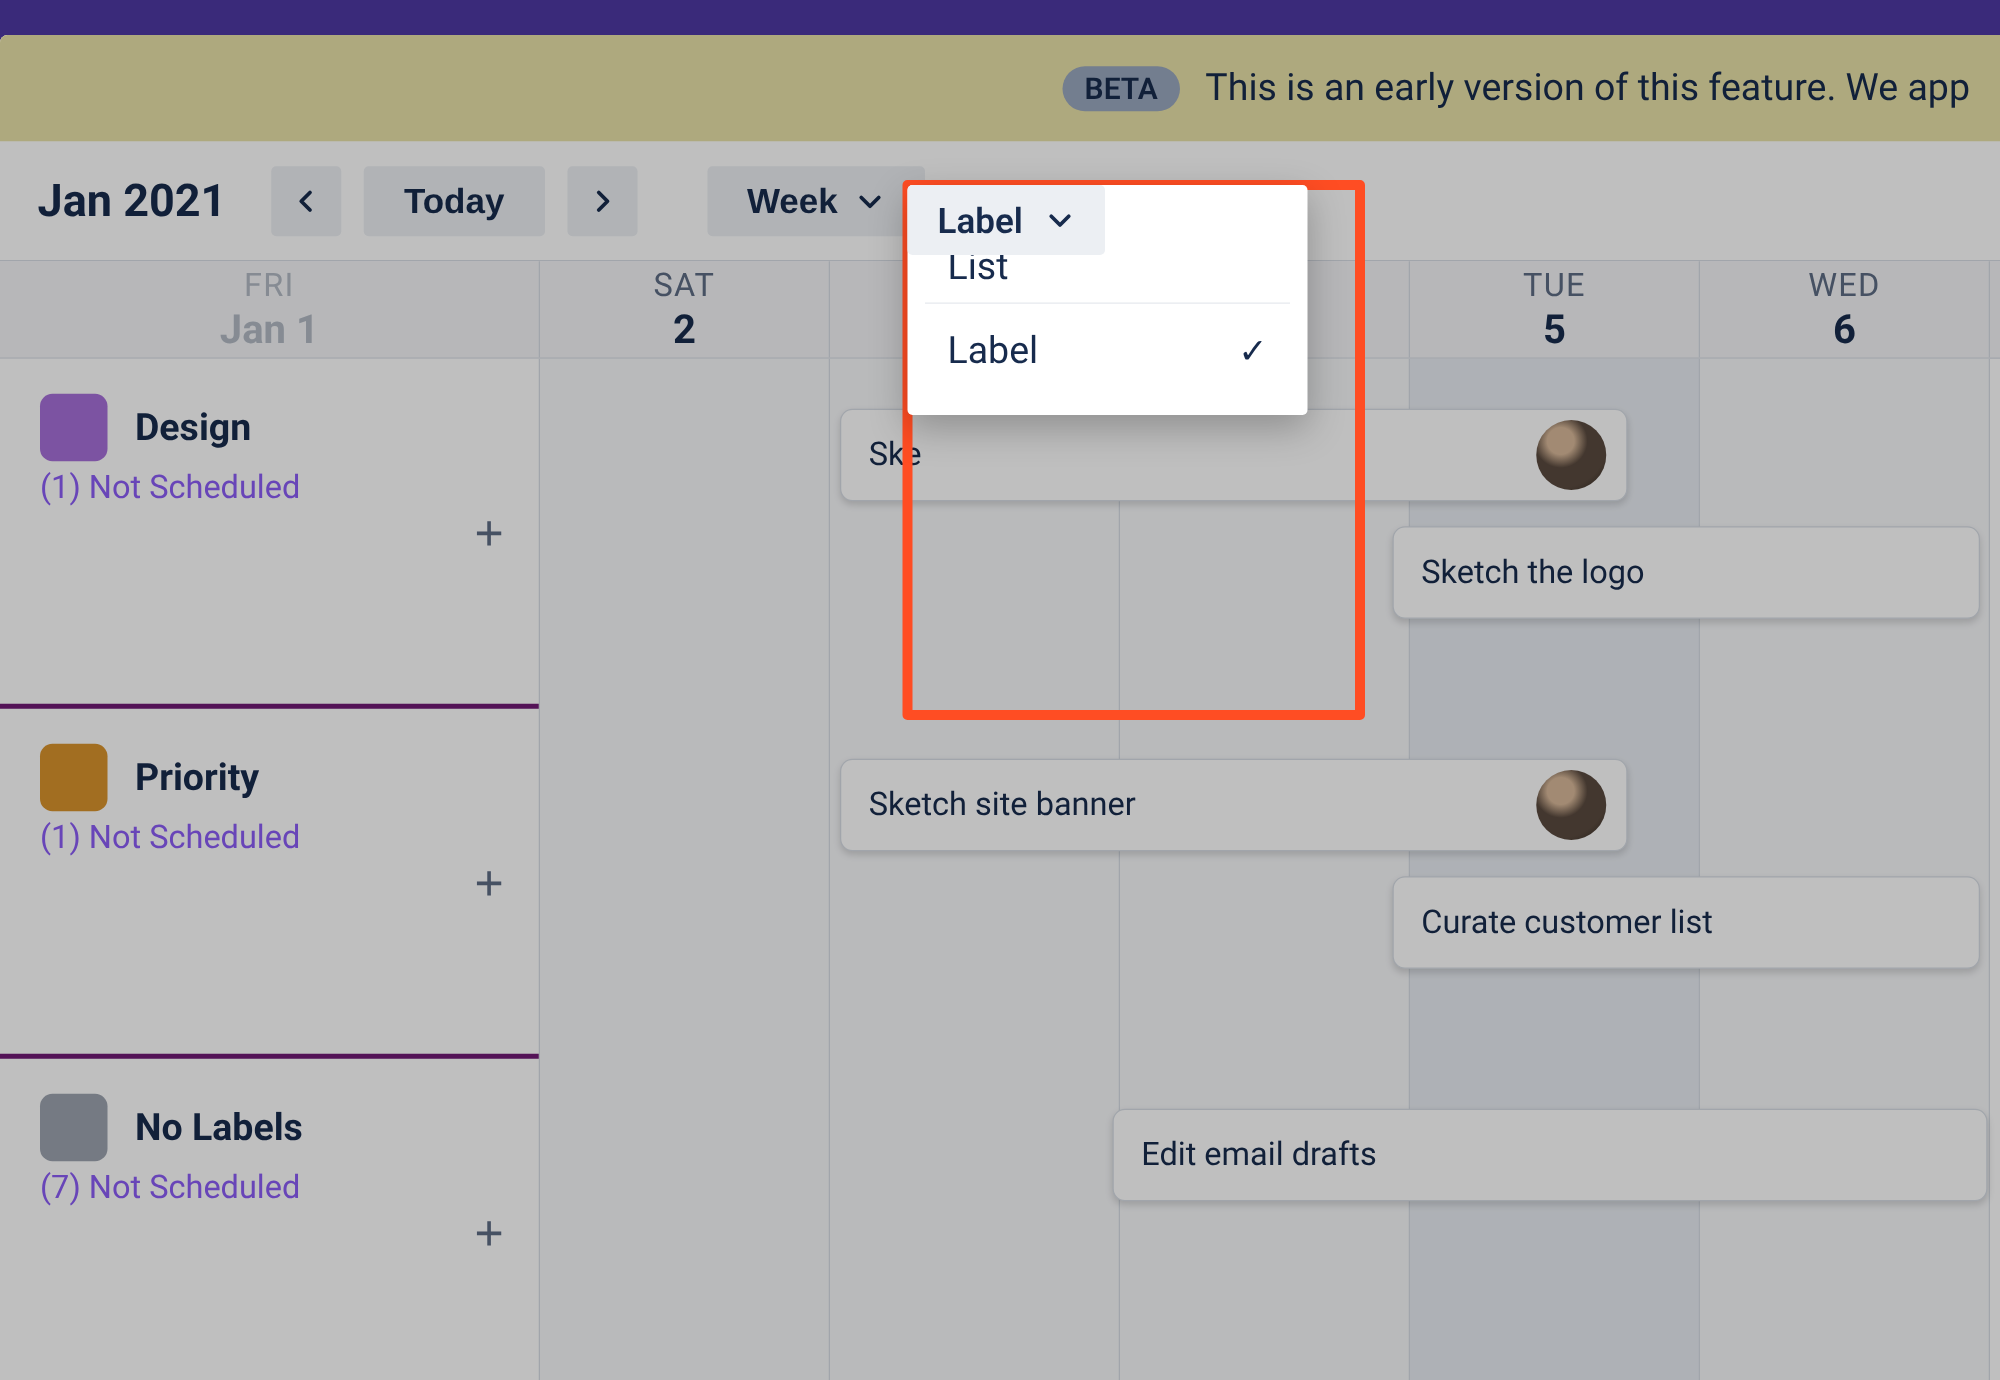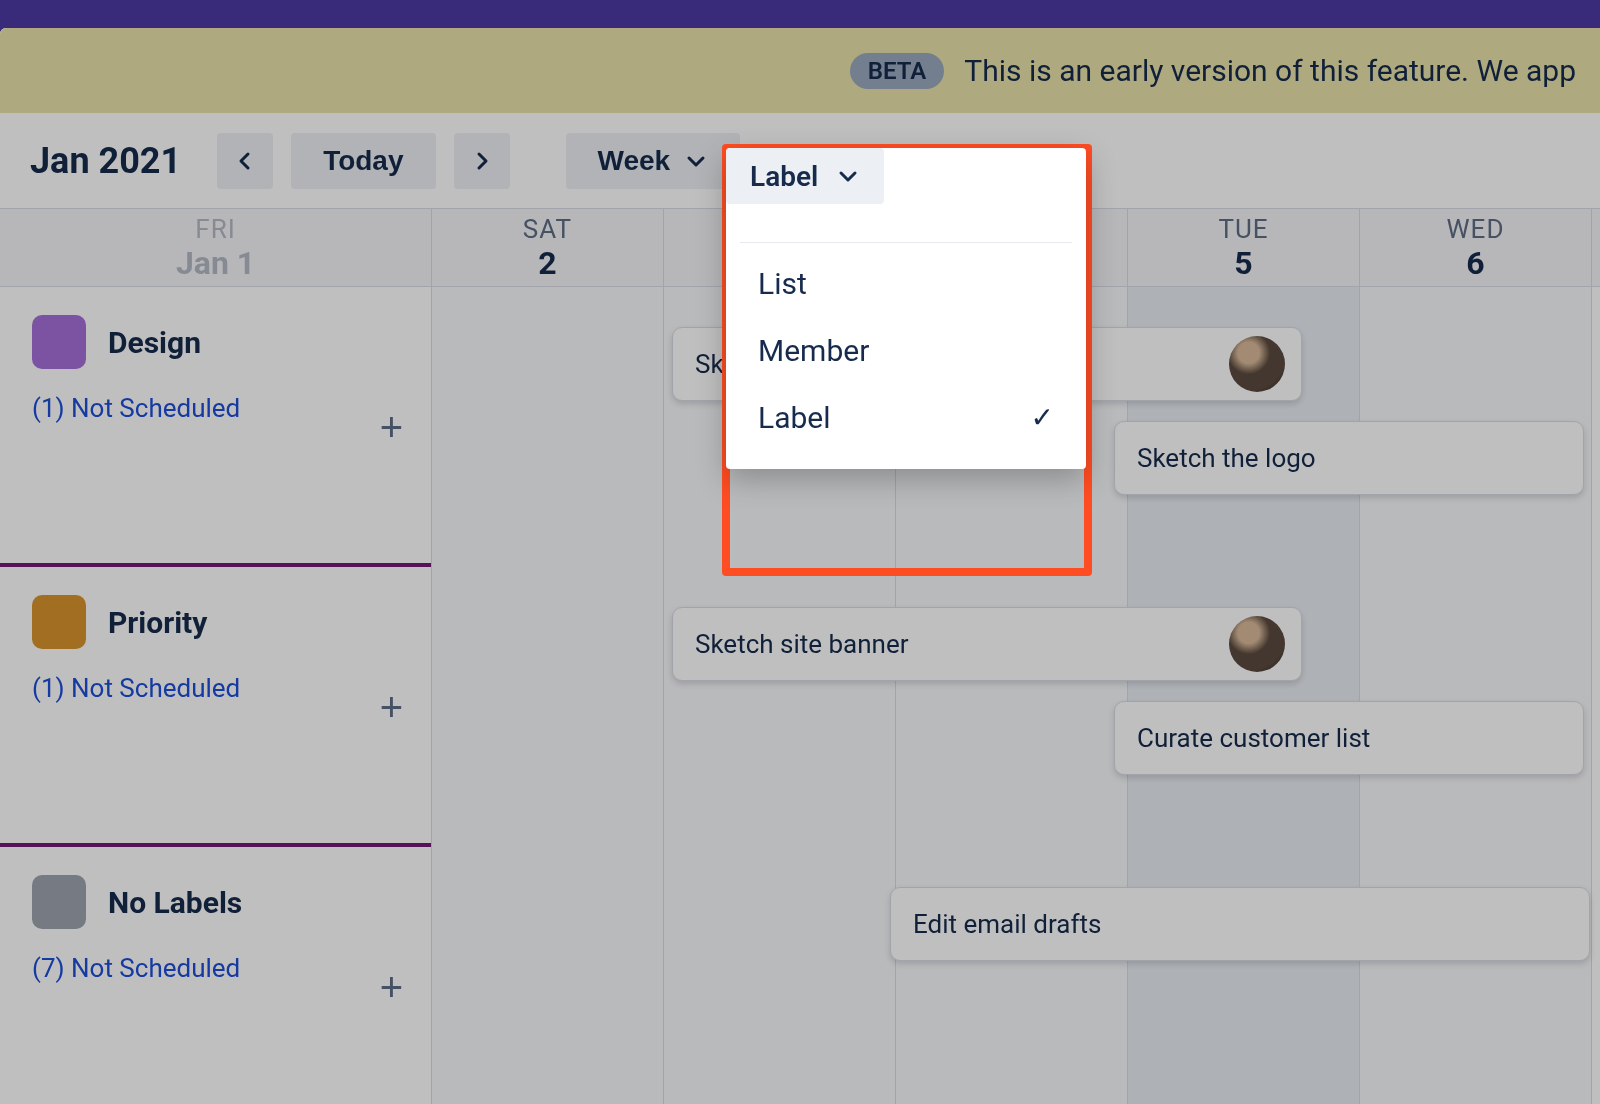--- a/index.html
+++ b/index.html
@@ -119,21 +119,21 @@
     border-bottom: 4px solid #701a75;
     height: 280px;
     position: relative;
   }
   .group-header { display:flex; align-items:center; gap:22px; }
   .swatch { width:54px; height:54px; border-radius:10px; }
   .swatch.purple { background:#a66fd8; }
   .swatch.orange { background:#d9932d; }
   .swatch.gray   { background:#9ca3af; }
   .group-name { font-size:30px; font-weight:700; }
-  .not-sched { margin-top:24px; color:#1d4ed8; font-size:26px; }
+  .not-sched { margin-top:6px; color:#8b5cf6; font-size:26px; }
   .add-btn {
     position:absolute;
     right:28px;
     top:118px;
     font-size:40px;
     color:#5e6c84;
     background:none;
     border:none;
     cursor:pointer;
   }
@@ -196,25 +196,24 @@
     display: inline-flex;
     align-items: center;
     gap: 18px;
     font-size: 28px;
     font-weight: 600;
     cursor: pointer;
   }
   .popover-card {
     position: absolute;
     top: 0px; left: 0px;
-    width: 360px;
+    width: 320px;
     background: #fff;
     border-radius: 4px;
     box-shadow: 0 10px 30px rgba(0,0,0,0.25);
-    padding-top: 70px;
     padding-bottom: 18px;
     z-index: 1;
   }
   .popover-card::before {
     content:"";
     position:absolute;
     left:14px; right:14px; top:94px;
     height:1px; background:#e6e9ee;
   }
   .menu-item {
@@ -346,23 +345,20 @@
 
   <div class="scrim"></div>
 
   <div class="popover-wrap">
     <div class="popover-card">
       <div class="menu-item blank"></div>
       <div class="menu-item">
         <span>List</span>
       </div>
       <div class="menu-item">
-        <span>Member</span>
-      </div>
-      <div class="menu-item">
         <span>Label</span>
         <span class="check">✓</span>
       </div>
     </div>
     <div class="label-pill">
       <span>Label</span>
       <svg class="chev" viewBox="0 0 24 24">
           <path d="M5 9 L12 16 L19 9"></path>
         </svg>
     </div>

